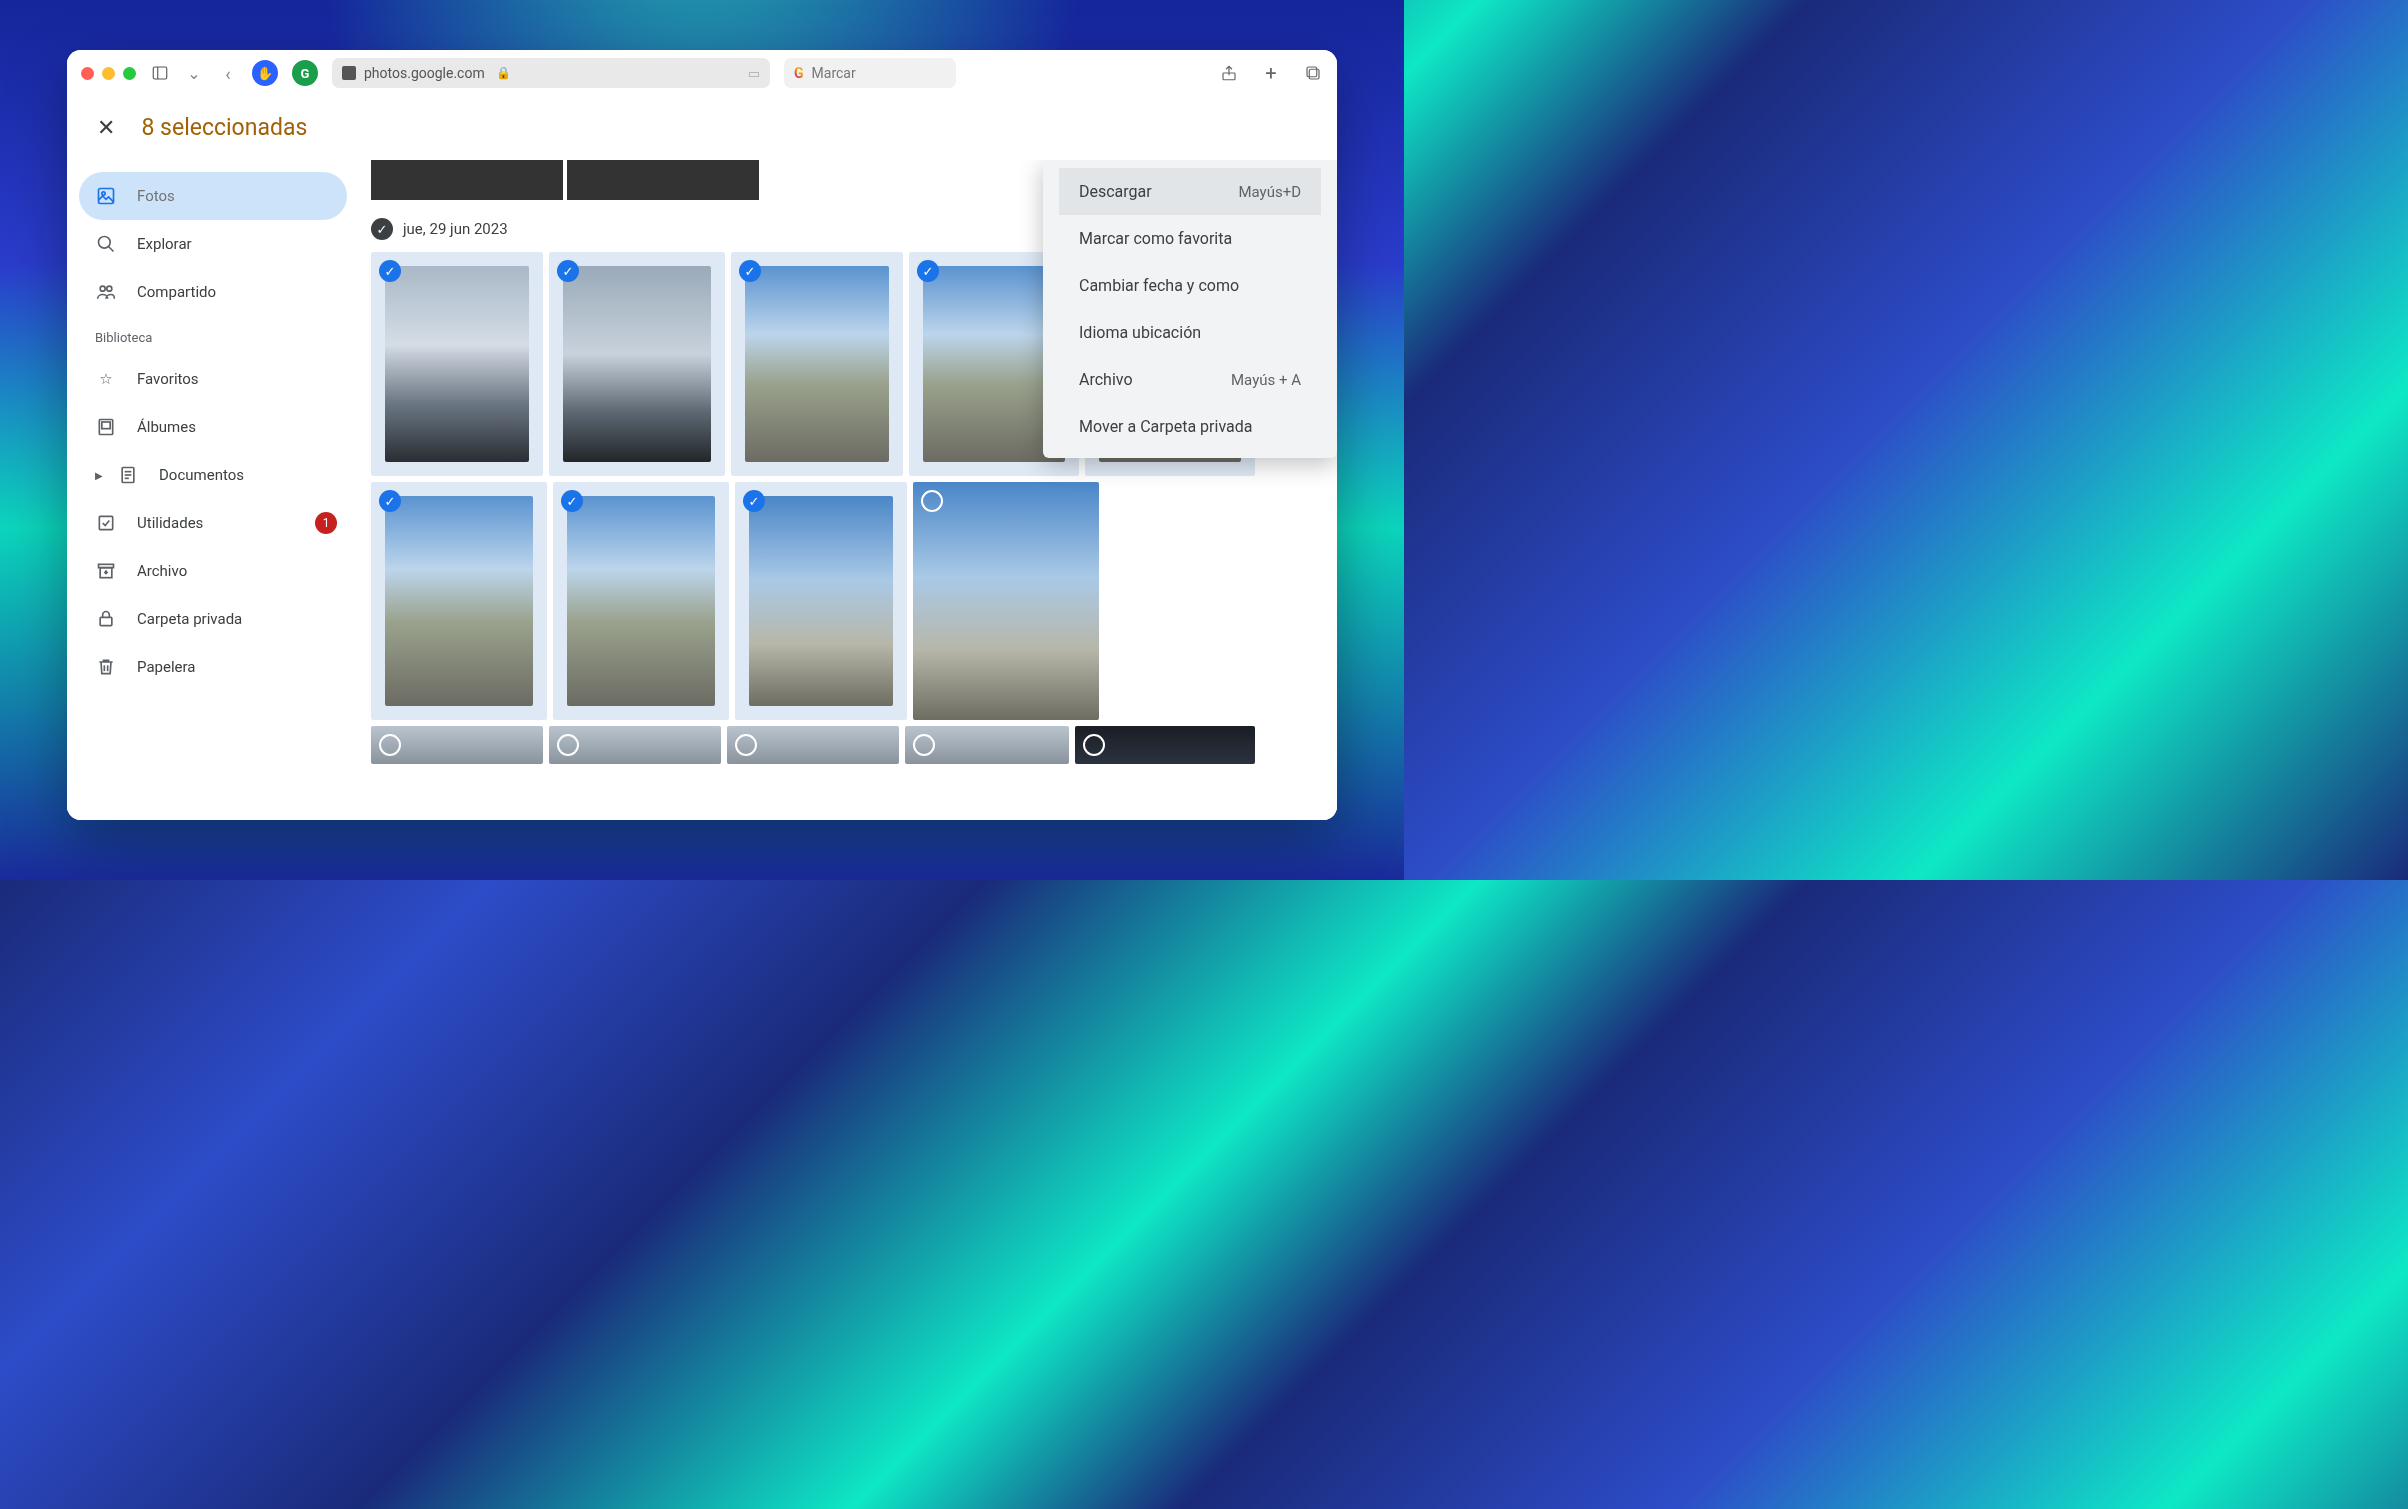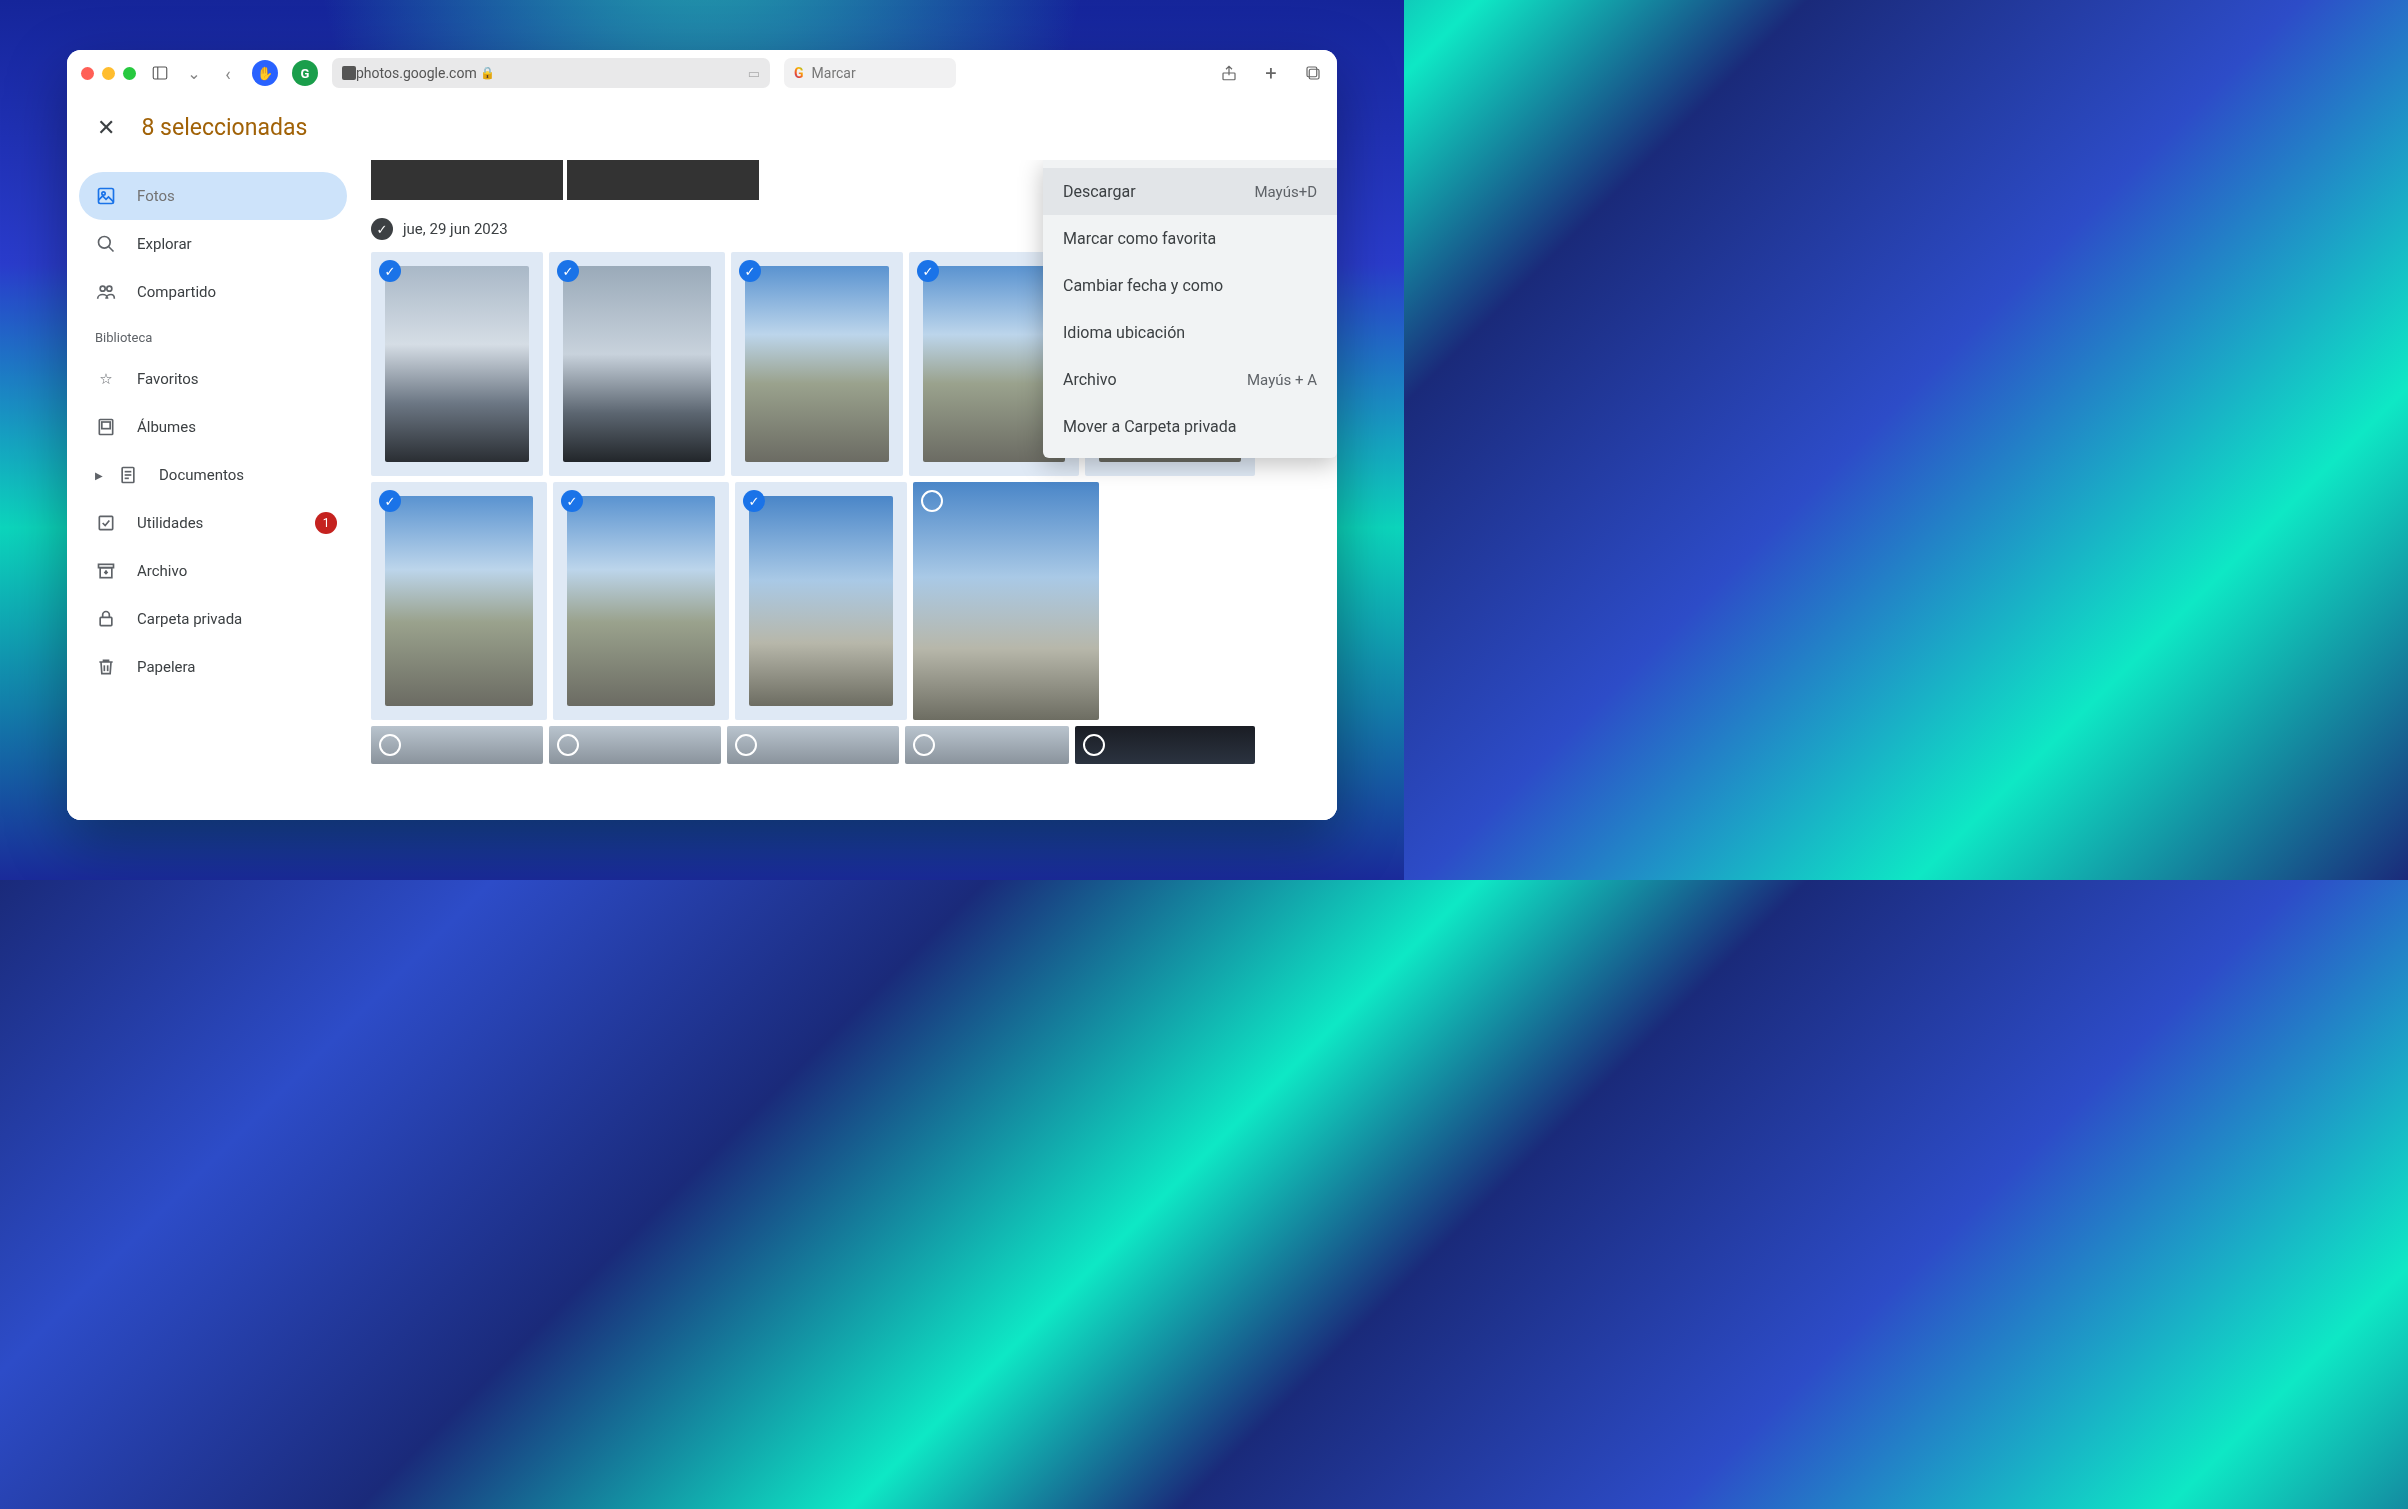--- a/index.html
+++ b/index.html
@@ -24,21 +24,21 @@
   height: 46px; display: flex; align-items: center; padding: 0 14px; gap: 14px;
   background: #fff;
 }
 .traffic { display:flex; gap:8px; }
 .tdot { width:13px; height:13px; border-radius:50%; }
 .tdot.r{background:#ff5f56;} .tdot.y{background:#ffbd2e;} .tdot.g{background:#27c93f;}
 .tb-icon { width:20px; height:20px; display:flex; align-items:center; justify-content:center; color:#666; }
 .sidebar-glyph svg{width:18px;height:18px;stroke:#555;fill:none;stroke-width:1.5}
 .ext-btn { width:26px;height:26px;border-radius:50%;display:flex;align-items:center;justify-content:center;font-size:13px;font-weight:bold;color:#fff }
 .ext-blue{background:#2962ff;} .ext-green{background:#1a9e4b;}
-.addr { flex:0 0 438px; height:30px; background:#e9e9ea; border-radius:7px; display:flex; align-items:center; padding:0 10px; color:#555; font-size:14px; }
+.addr { flex:0 0 438px; height:30px; background:#e9e9ea; border-radius:7px; display:flex; align-items:center; padding:0 10px; gap:8px; color:#555; font-size:14px; }
 .addr .reader{width:14px;height:14px;background:#555;border-radius:2px}
 .addr .lock{margin-left:4px;color:#888;font-size:12px}
 .addr .spacer{flex:1}
 .search { flex:0 0 172px; height:30px; background:#f1f1f2; border-radius:7px; display:flex; align-items:center; padding:0 10px; gap:8px; color:#777; font-size:14px; }
 .right-tools{margin-left:auto; display:flex; gap:22px; color:#555}
 
 .sel-bar { height:64px; display:flex; align-items:center; padding:0 30px; gap:26px; border-bottom:1px solid rgba(0,0,0,0); }
 .close-x { font-size:22px; color:#3c4043; cursor:pointer }
 .sel-text { font-size:23px; color:#a16207 }
 
@@ -62,21 +62,21 @@
 .thumb{position:relative;background:#e8eaed;border-radius:2px;overflow:hidden}
 .thumb .inner{position:absolute;inset:0;background-size:cover;background-position:center}
 .thumb.selected{padding:14px;background:#dfe9f5}
 .thumb.selected .inner{position:relative;height:100%;border-radius:2px}
 .selchk{position:absolute;left:8px;top:8px;width:22px;height:22px;border-radius:50%;background:#1a73e8;display:flex;align-items:center;justify-content:center;color:#fff;font-size:13px;z-index:2}
 .unselchk{position:absolute;left:8px;top:8px;width:22px;height:22px;border-radius:50%;border:2px solid #fff;z-index:2}
 .vid-ind{position:absolute;right:10px;top:10px;display:flex;align-items:center;gap:6px;color:#fff;font-size:13px;z-index:2}
 .play{width:20px;height:20px;border:2px solid #fff;border-radius:50%;display:flex;align-items:center;justify-content:center}
 .play::after{content:"";border-left:6px solid #fff;border-top:4px solid transparent;border-bottom:4px solid transparent;margin-left:2px}
 
-.menu { position:absolute; right:0; top:0; width:294px; background:#f1f3f4; border-radius:0 0 6px 6px; box-shadow:0 6px 24px rgba(0,0,0,.25); padding:8px 0; z-index:10 }
+.menu { position:absolute; right:0; top:0; width:294px; background:#f1f3f4; border-radius:0 0 6px 6px; box-shadow:0 6px 24px rgba(0,0,0,.25); padding:8px 16px; z-index:10 }
 .menu-item{display:flex;align-items:center;justify-content:space-between;padding:14px 20px;font-size:16px;color:#3c4043;cursor:pointer}
 .menu-item.hover{background:#e2e5e8}
 .menu-item .kbd{color:#5f6368;font-size:15px}
 
 
 .sky1{background:linear-gradient(#a9b8c7 0%,#d5dde5 40%,#6c7784 70%,#2a2e33 100%)}
 .sky2{background:linear-gradient(#9aaab9,#c8d2dc 45%,#5c6671 75%,#22262a)}
 .bridge{background:linear-gradient(#5a93d0 0%,#bcd5eb 35%,#9aa28d 60%,#6b6b63 100%)}
 .arch{background:linear-gradient(#4a86c8,#a9c9e6 40%,#b7b7aa 70%,#6d6d62)}
 .dark{background:linear-gradient(#1a1d24,#2b3340)}

